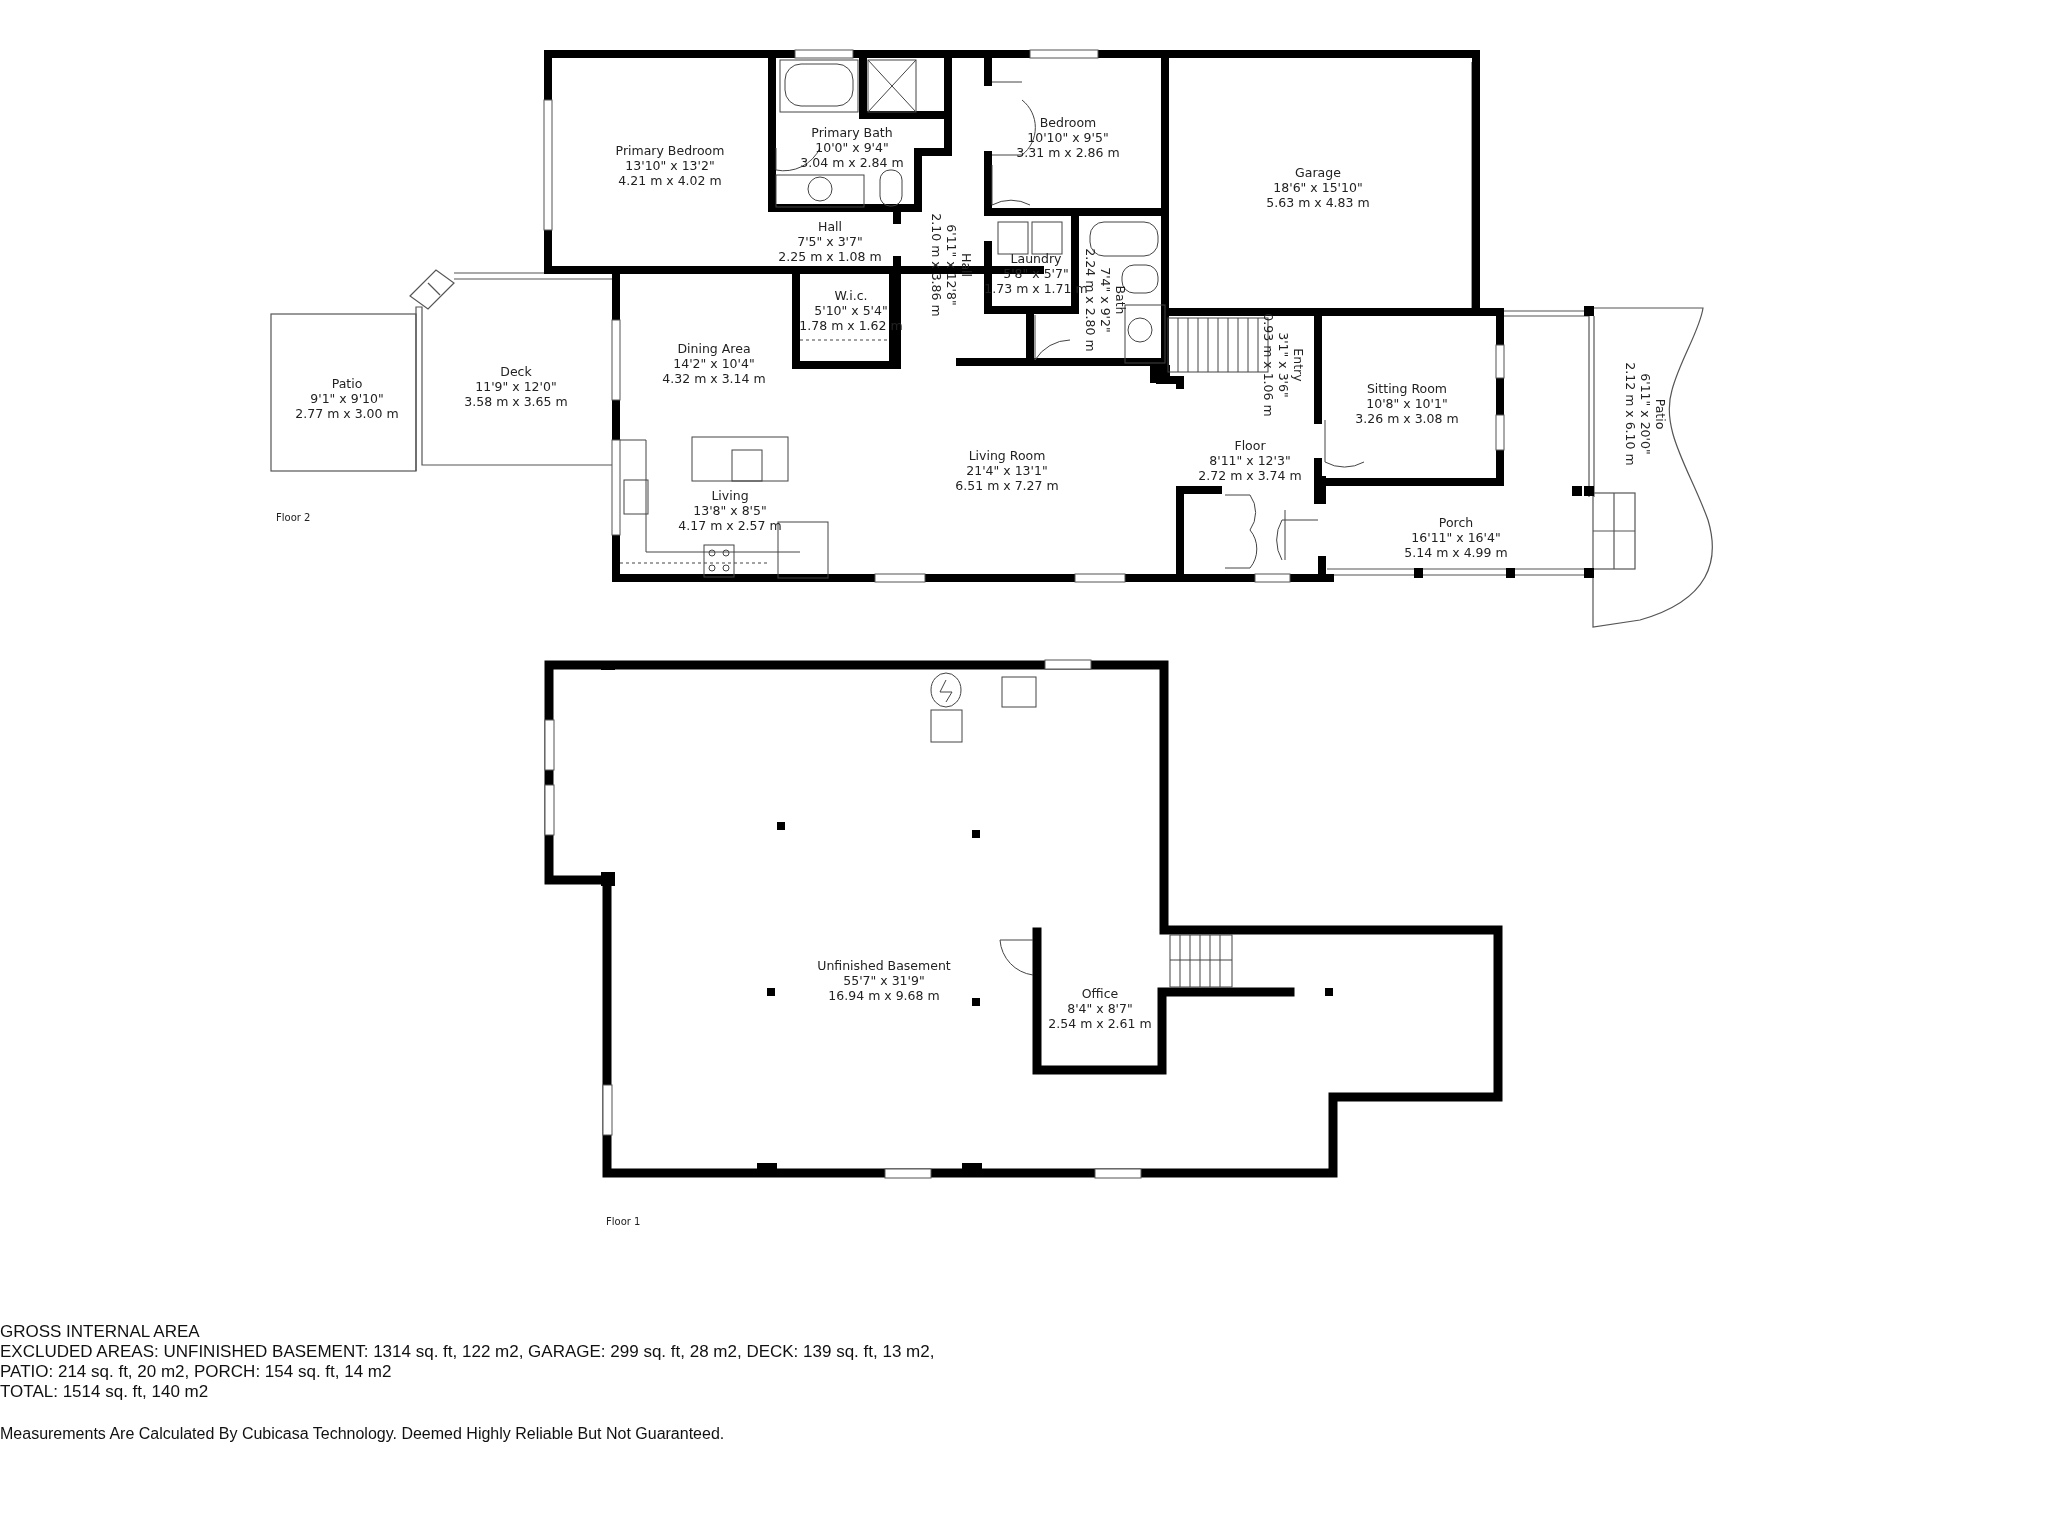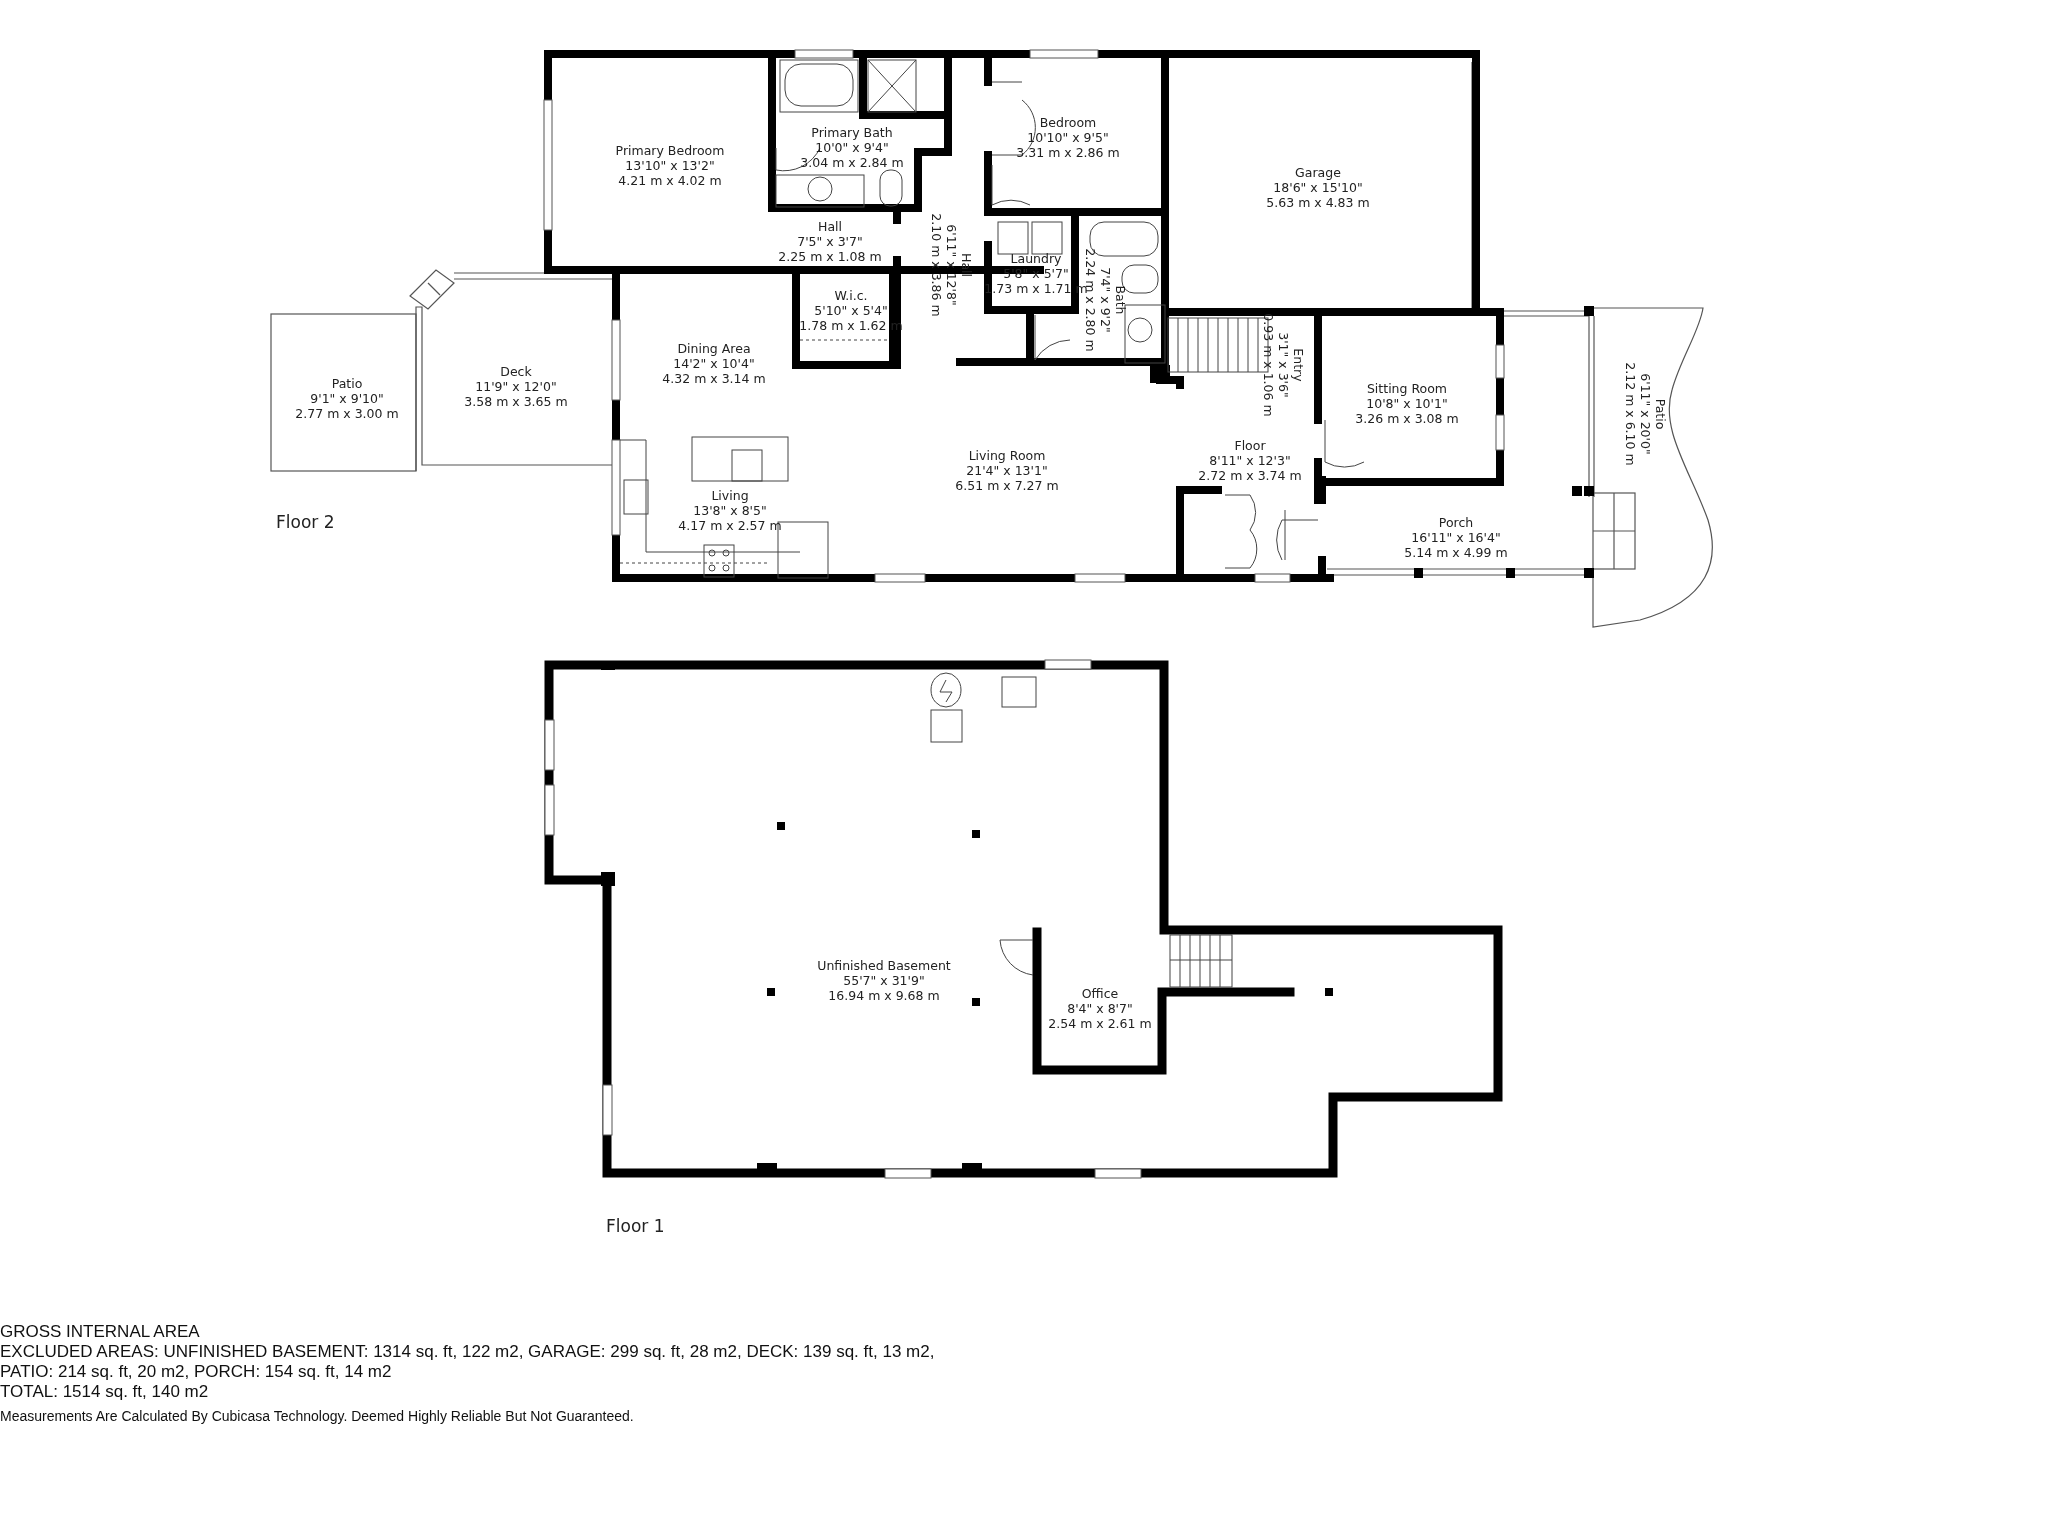--- a/index.html
+++ b/index.html
@@ -1,23 +1,23 @@
 <!DOCTYPE html>
 <html><head>
 <meta charset="utf-8">
 <style>
   html, body { margin: 0; padding: 0; background: #ffffff; }
   body { width: 2048px; height: 1535px; position: relative; overflow: hidden; font-family: "DejaVu Sans", sans-serif; color: #222; }
   svg.plan { position: absolute; left: 0; top: 0; }
   .label { position: absolute; text-align: center; font-size: 12.5px; line-height: 15px; color: #222; white-space: nowrap; transform: translate(-50%, -50%); }
   .label.vert { transform: translate(-50%, -50%) rotate(90deg); }
-  .floor-label { position: absolute; font-size: 17px; color: #222; }
+  .floor-label { position: absolute; font-size: 10px; color: #222; }
   .footer { position: absolute; left: 0; width: 2000px; font-family: "Liberation Sans", sans-serif; color: #111; }
   .footer .t { font-size: 17px; line-height: 20px; }
-  .footer .d { font-size: 14px; line-height: 16px; margin-top: 6px; }
+  .footer .d { font-size: 16px; line-height: 16px; margin-top: 24px; }
   .label span, .footer span { display: block; }
 </style>
 </head>
 <body>
 
 <svg class="plan" width="2048" height="1535" viewBox="0 0 2048 1535" xmlns="http://www.w3.org/2000/svg">
   <g fill="none" stroke="#000">
 
     <g stroke-width="1.2" stroke="#555">
       <rect x="271" y="314" width="145" height="157"></rect>

